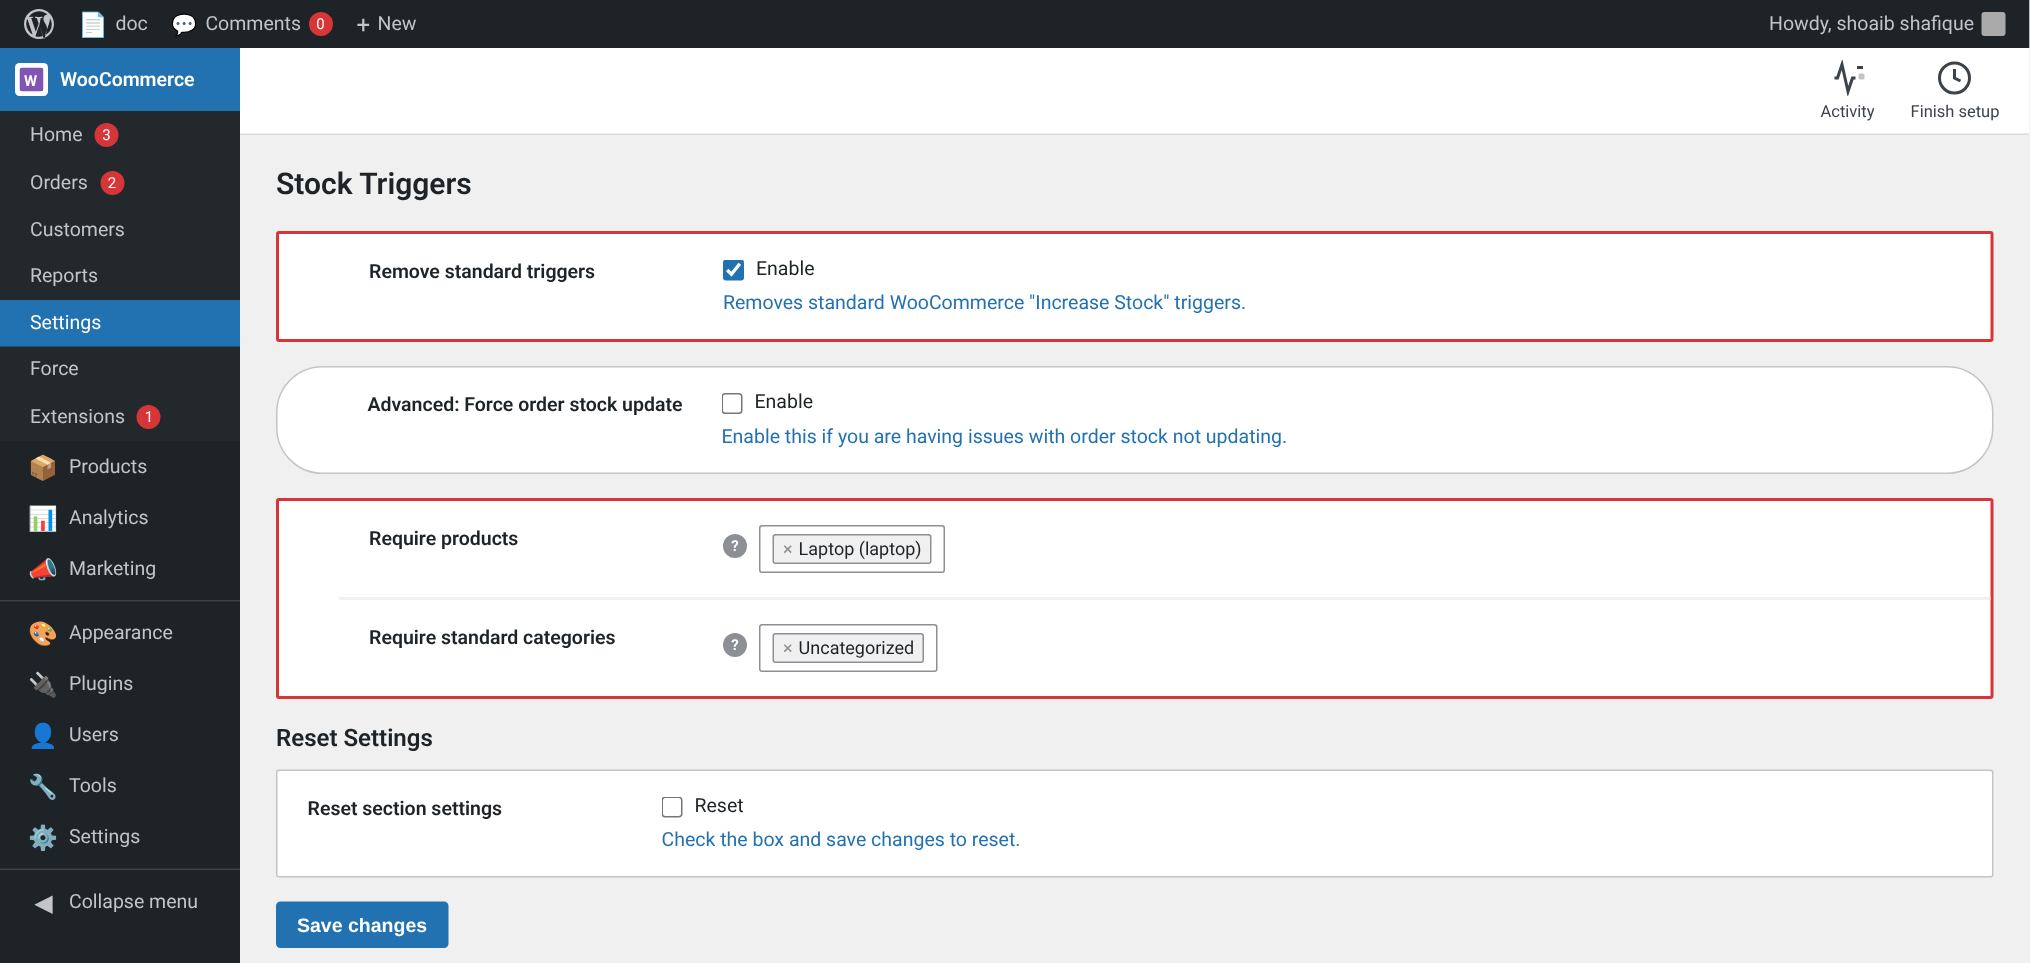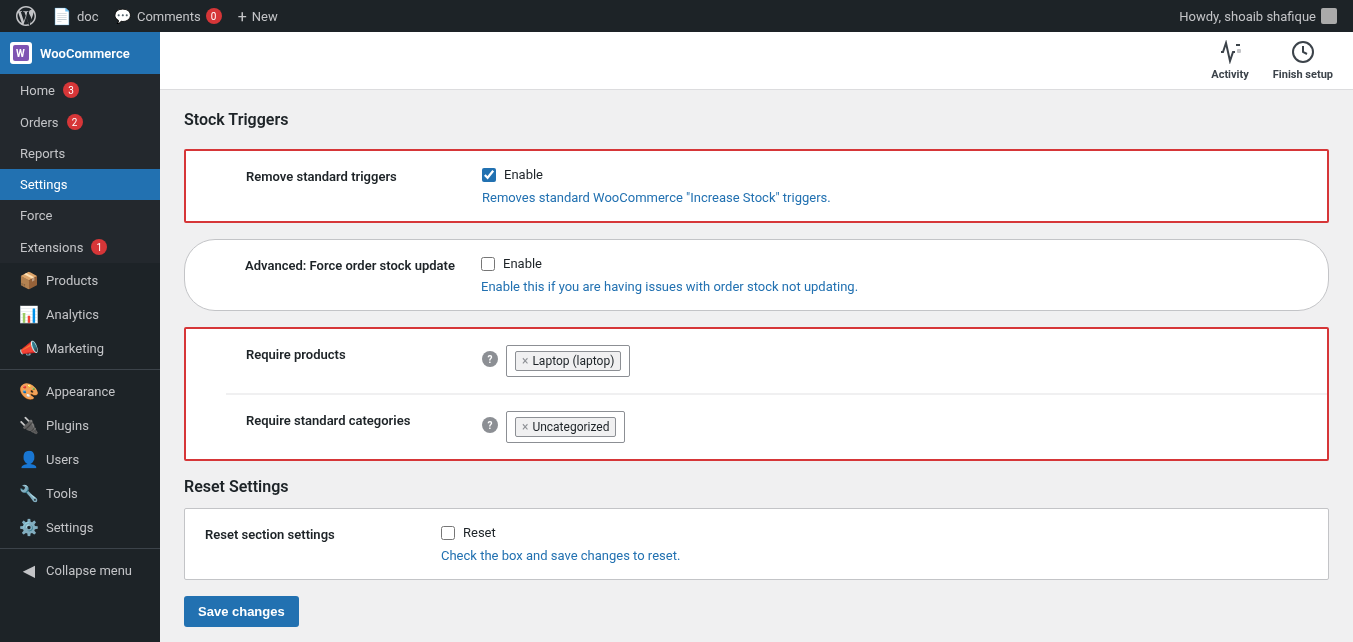--- a/index.html
+++ b/index.html
@@ -64,36 +64,35 @@
     
     .top-icons-bar {
       background: #fff;
       border-bottom: 1px solid #dcdcde;
       display: flex;
       justify-content: flex-end;
       align-items: flex-start;
       padding: 8px 20px;
       gap: 24px;
       flex-shrink: 0;
-      font-weight: bold;
     }
     .top-icon-item { display: flex; flex-direction: column; align-items: center; gap: 4px; cursor: pointer; color: #3c434a; font-size: 11px; }
     .top-icon-item svg { width: 24px; height: 24px; }
     .top-icon-item .icon-label { font-size: 11px; color: #3c434a; }
 
     
     .page-content {
       flex: 1;
       overflow-y: auto;
       padding: 20px 24px;
       background: #f0f0f1;
     }
 
     .page-title {
-      font-size: 16px;
+      font-size: 20px;
       font-weight: 600;
       color: #1d2327;
       margin-bottom: 20px;
     }
 
     
     .settings-section {
       background: #fff;
       border: 1px solid #c3c4c7;
       border-radius: 2px;
@@ -235,20 +234,23 @@
     </div>
 
     <div class="sub-menu-group">
       <div class="menu-item">
         <span>Home</span>
         <span class="menu-badge">3</span>
       </div>
       <div class="menu-item">
         <span>Orders</span>
         <span class="menu-badge">2</span>
+      </div>
+      <div class="menu-item">
+        <span>Customers</span>
       </div>
       <div class="menu-item">
         <span>Reports</span>
       </div>
       <div class="menu-item active">
         <span>Settings</span>
       </div>
       <div class="menu-item">
         <span>Force</span>
       </div>

